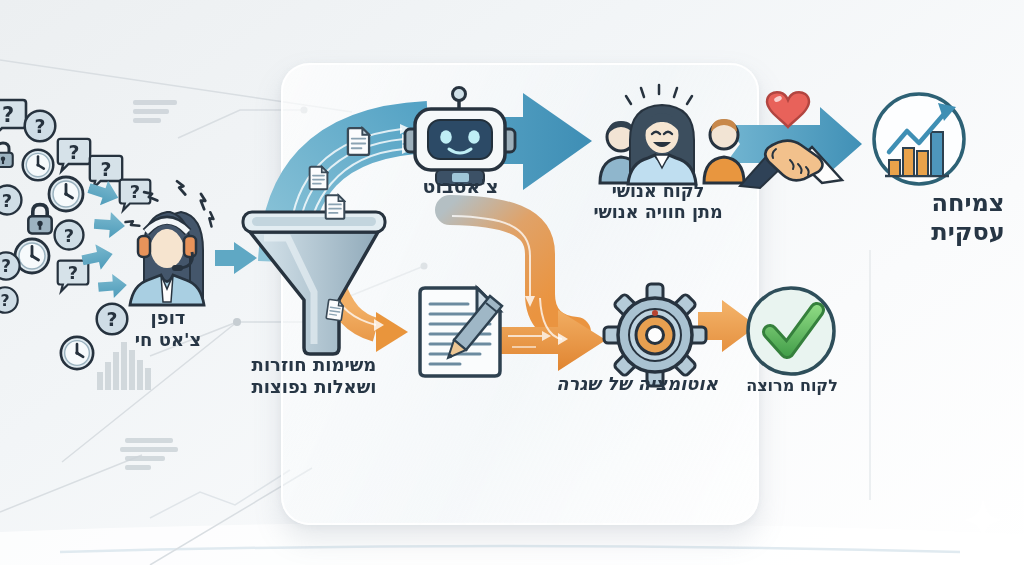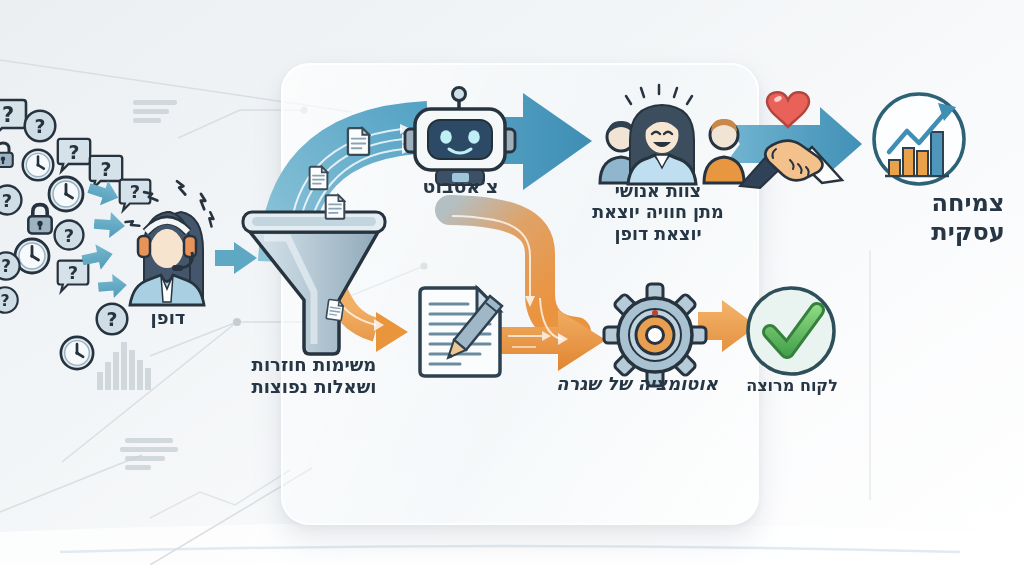--- a/index.html
+++ b/index.html
@@ -361,28 +361,28 @@
       <rect x="172" y="265" width="11" height="6" rx="3" fill="#27333f"></rect>
       <path d="M130,305 Q133,285 148,280 L161,275 Q167,288 173,275 L186,280 Q201,285 204,305 Z" fill="#a9cfe2" stroke="#27333f" stroke-width="2.8"></path>
       <path d="M161,275 L167,289 L173,275 L171,302 L163,302 Z" fill="#fdfdfd" stroke="#27333f" stroke-width="1.5"></path>
     </g>
 
     <polygon points="215,250 234,250 234,242 257,258 234,274 234,266 215,266" fill="#5fa8c4"></polygon>
   </svg>
 
   <div class="lbl lbl-agent">
     <div>דופן</div>
+    <div>צ'אט חי</div>
   </div>
   <div class="lbl lbl-chatbot">צ'אטבוט</div>
   <div class="lbl lbl-funnel">
     <div>משימות חוזרות</div>
     <div>ושאלות נפוצות</div>
   </div>
   <div class="lbl lbl-team">
-    <div>צוות אנושי</div>
-    <div>מתן חוויה יוצאת</div>
-    <div>יוצאת דופן</div>
+    <div>לקוח אנושי</div>
+    <div>מתן חוויה אנושי</div>
   </div>
   <div class="lbl lbl-growth">צמיחה עסקית</div>
   <div class="lbl lbl-auto">אוטומציה של שגרה</div>
   <div class="lbl lbl-customer">לקוח מרוצה</div>
 
 </div>
 
 </body></html>

